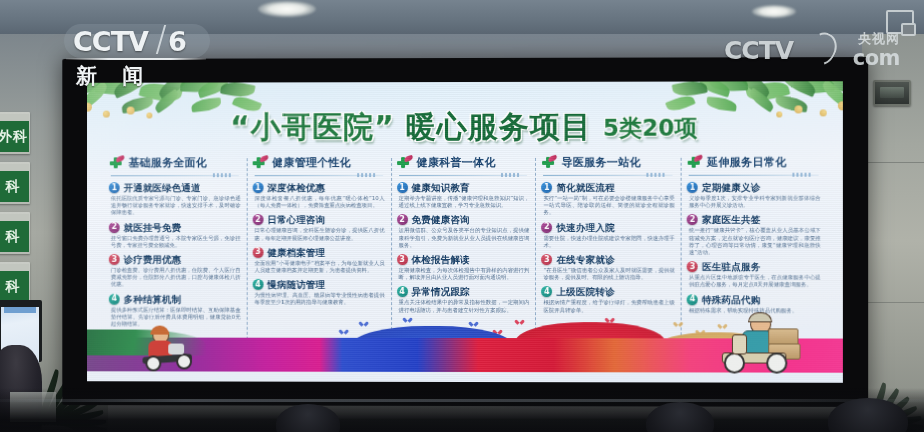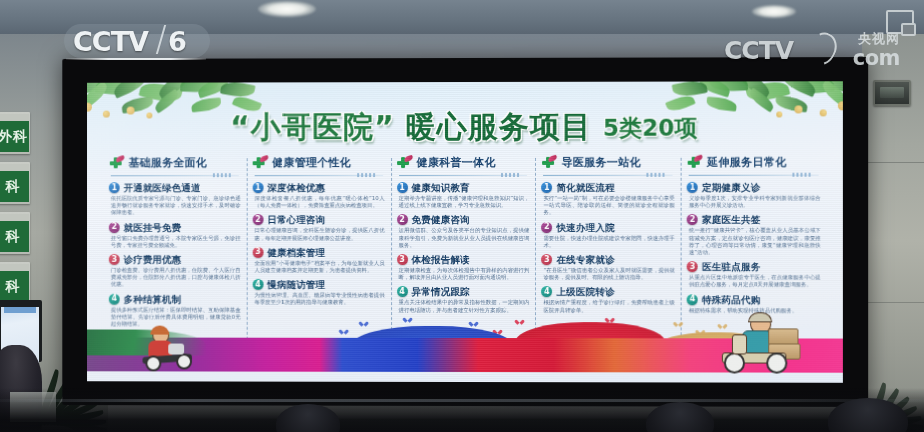--- a/index.html
+++ b/index.html
@@ -571,20 +571,21 @@
       <div class="tv-gloss"></div>
     </div>
   </div>
 
   <div class="logo13">
     <div class="l13-pill"></div>
     <div class="l13-text">CCTV</div>
     <div class="l13-slash"></div>
     <div class="l13-num">6</div>
     <div class="l13-underline"></div>
+    <div class="l13-cn">新 闻</div>
   </div>
 
   <div class="wm">
     <div class="wm-c">CCTV</div>
     <div class="wm-arc"></div>
     <div class="wm-cn">央视网</div>
     <div class="wm-com">com</div>
   </div>
 
   <div class="capbadge">

